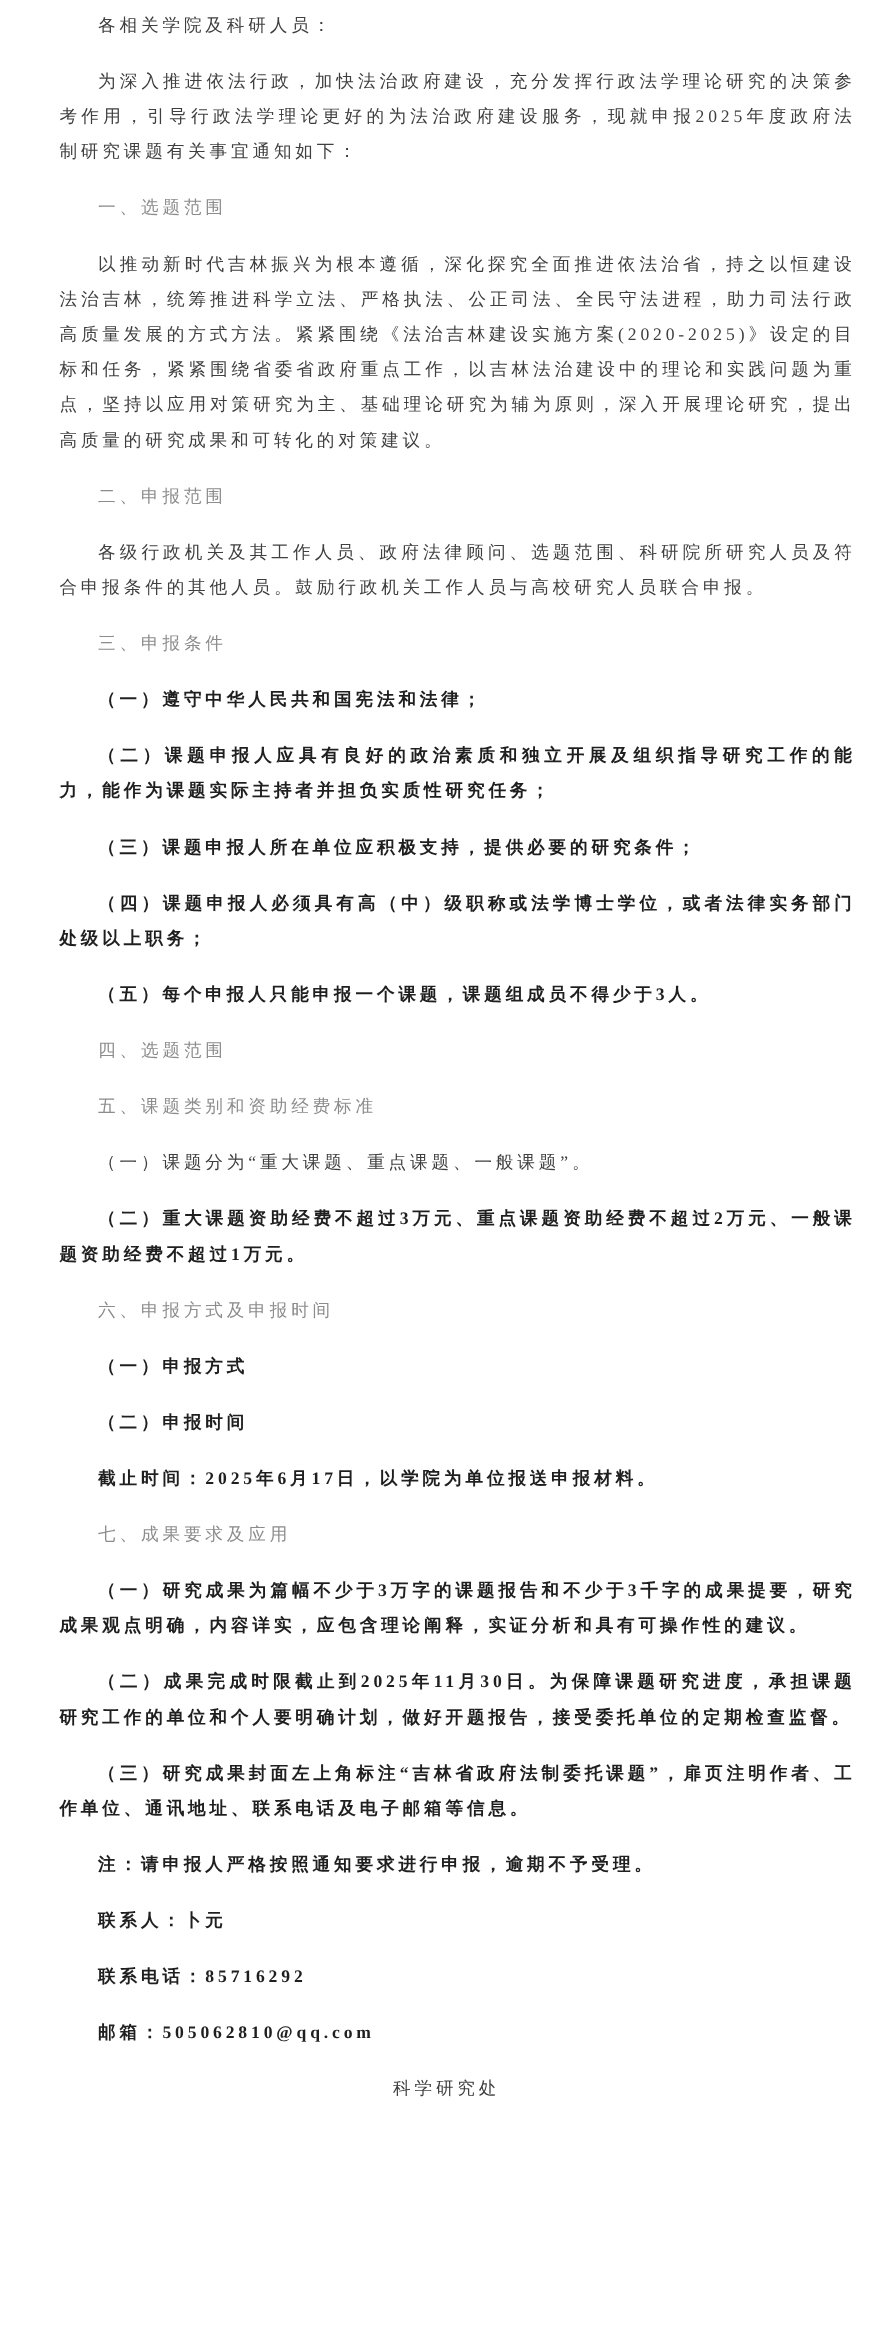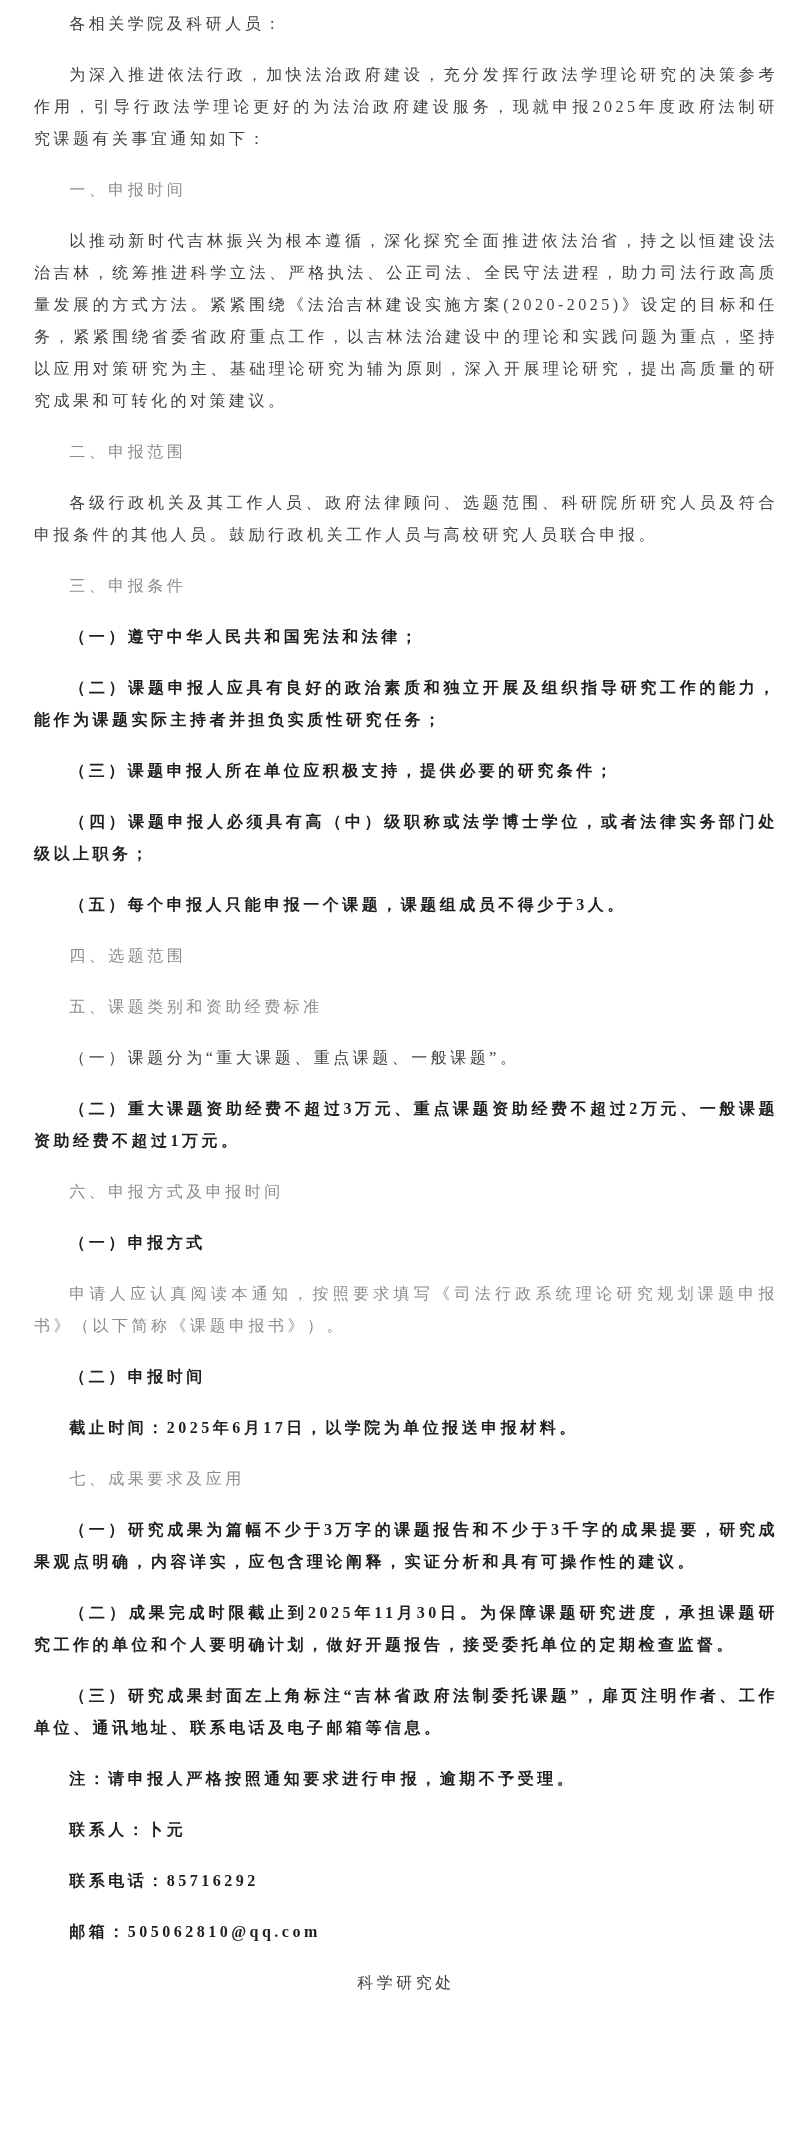--- a/index.html
+++ b/index.html
@@ -31,20 +31,21 @@
     margin:19px 0;
     text-align:justify;
     text-justify:inter-ideograph;
     word-break:break-all;
   }
   .para:first-child{
     margin-top:8px;
   }
   .indent{
     text-indent:2.2em;
+    margin-left:20px;
   }
   .style-normal{
     color:var(--c-normal);
     font-weight:400;
   }
   .style-bold{
     color:var(--c-bold);
     font-weight:600;
   }
   .style-muted{
@@ -56,37 +57,36 @@
     text-indent:0;
   }
 </style>
 </head>
 <body>
 
 <div class="page">
   <div>
       <p class="para style-normal indent">各相关学院及科研人员：</p>
       <p class="para style-normal indent">为深入推进依法行政，加快法治政府建设，充分发挥行政法学理论研究的决策参考作用，引导行政法学理论更好的为法治政府建设服务，现就申报2025年度政府法制研究课题有关事宜通知如下：</p>
-      <p class="para style-muted indent">一、申报时间</p>
+      <p class="para style-muted indent">一、选题范围</p>
       <p class="para style-normal indent">以推动新时代吉林振兴为根本遵循，深化探究全面推进依法治省，持之以恒建设法治吉林，统筹推进科学立法、严格执法、公正司法、全民守法进程，助力司法行政高质量发展的方式方法。紧紧围绕《法治吉林建设实施方案(2020-2025)》设定的目标和任务，紧紧围绕省委省政府重点工作，以吉林法治建设中的理论和实践问题为重点，坚持以应用对策研究为主、基础理论研究为辅为原则，深入开展理论研究，提出高质量的研究成果和可转化的对策建议。</p>
       <p class="para style-muted indent">二、申报范围</p>
       <p class="para style-normal indent">各级行政机关及其工作人员、政府法律顾问、选题范围、科研院所研究人员及符合申报条件的其他人员。鼓励行政机关工作人员与高校研究人员联合申报。</p>
       <p class="para style-muted indent">三、申报条件</p>
       <p class="para style-bold indent">（一）遵守中华人民共和国宪法和法律；</p>
       <p class="para style-bold indent">（二）课题申报人应具有良好的政治素质和独立开展及组织指导研究工作的能力，能作为课题实际主持者并担负实质性研究任务；</p>
       <p class="para style-bold indent">（三）课题申报人所在单位应积极支持，提供必要的研究条件；</p>
       <p class="para style-bold indent">（四）课题申报人必须具有高（中）级职称或法学博士学位，或者法律实务部门处级以上职务；</p>
       <p class="para style-bold indent">（五）每个申报人只能申报一个课题，课题组成员不得少于3人。</p>
       <p class="para style-muted indent">四、选题范围</p>
       <p class="para style-muted indent">五、课题类别和资助经费标准</p>
       <p class="para style-normal indent">（一）课题分为“重大课题、重点课题、一般课题”。</p>
       <p class="para style-bold indent">（二）重大课题资助经费不超过3万元、重点课题资助经费不超过2万元、一般课题资助经费不超过1万元。</p>
       <p class="para style-muted indent">六、申报方式及申报时间</p>
       <p class="para style-bold indent">（一）申报方式</p>
-      <p class="para style-muted indent">申请人应认真阅读本通知，按照要求填写《司法行政系统理论研究规划课题申报书》（以下简称《课题申报书》）。</p>
       <p class="para style-bold indent">（二）申报时间</p>
       <p class="para style-bold indent">截止时间：2025年6月17日，以学院为单位报送申报材料。</p>
       <p class="para style-muted indent">七、成果要求及应用</p>
       <p class="para style-bold indent">（一）研究成果为篇幅不少于3万字的课题报告和不少于3千字的成果提要，研究成果观点明确，内容详实，应包含理论阐释，实证分析和具有可操作性的建议。</p>
       <p class="para style-bold indent">（二）成果完成时限截止到2025年11月30日。为保障课题研究进度，承担课题研究工作的单位和个人要明确计划，做好开题报告，接受委托单位的定期检查监督。</p>
       <p class="para style-bold indent">（三）研究成果封面左上角标注“吉林省政府法制委托课题”，扉页注明作者、工作单位、通讯地址、联系电话及电子邮箱等信息。</p>
       <p class="para style-bold indent">注：请申报人严格按照通知要求进行申报，逾期不予受理。</p>
       <p class="para style-bold indent">联系人：卜元</p>
       <p class="para style-bold indent">联系电话：85716292</p>
       <p class="para style-bold indent">邮箱：505062810@qq.com</p>

